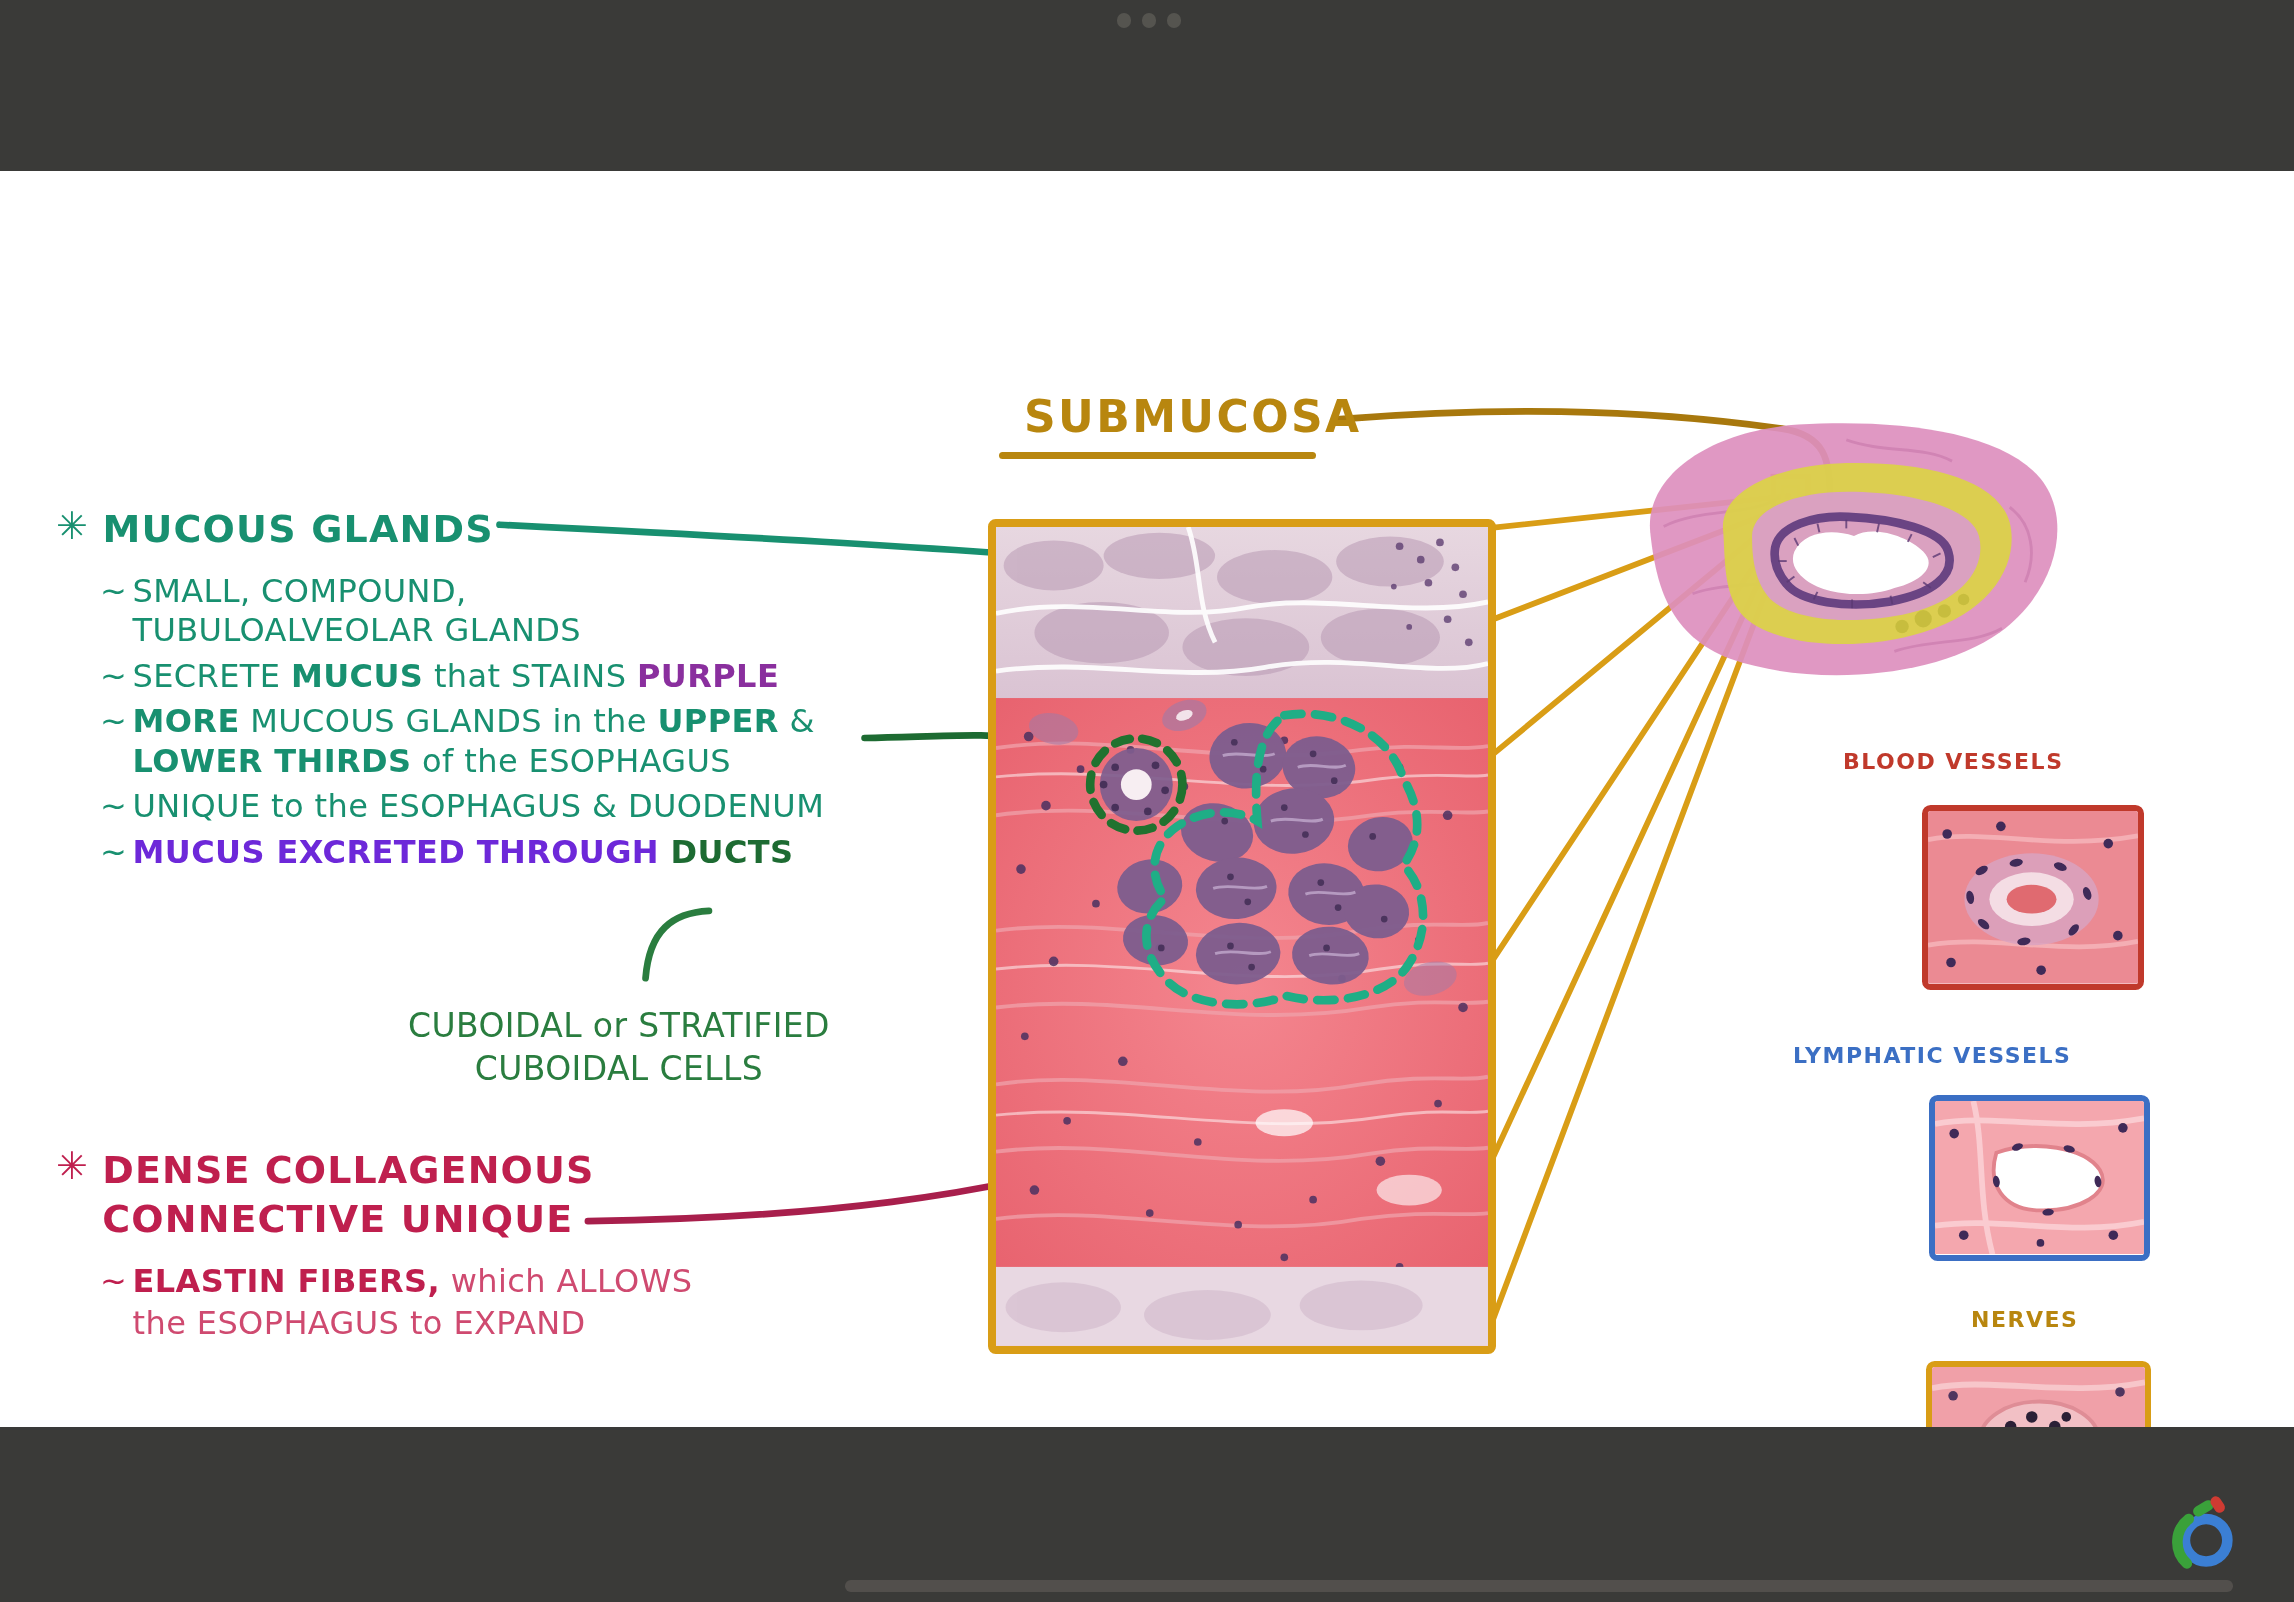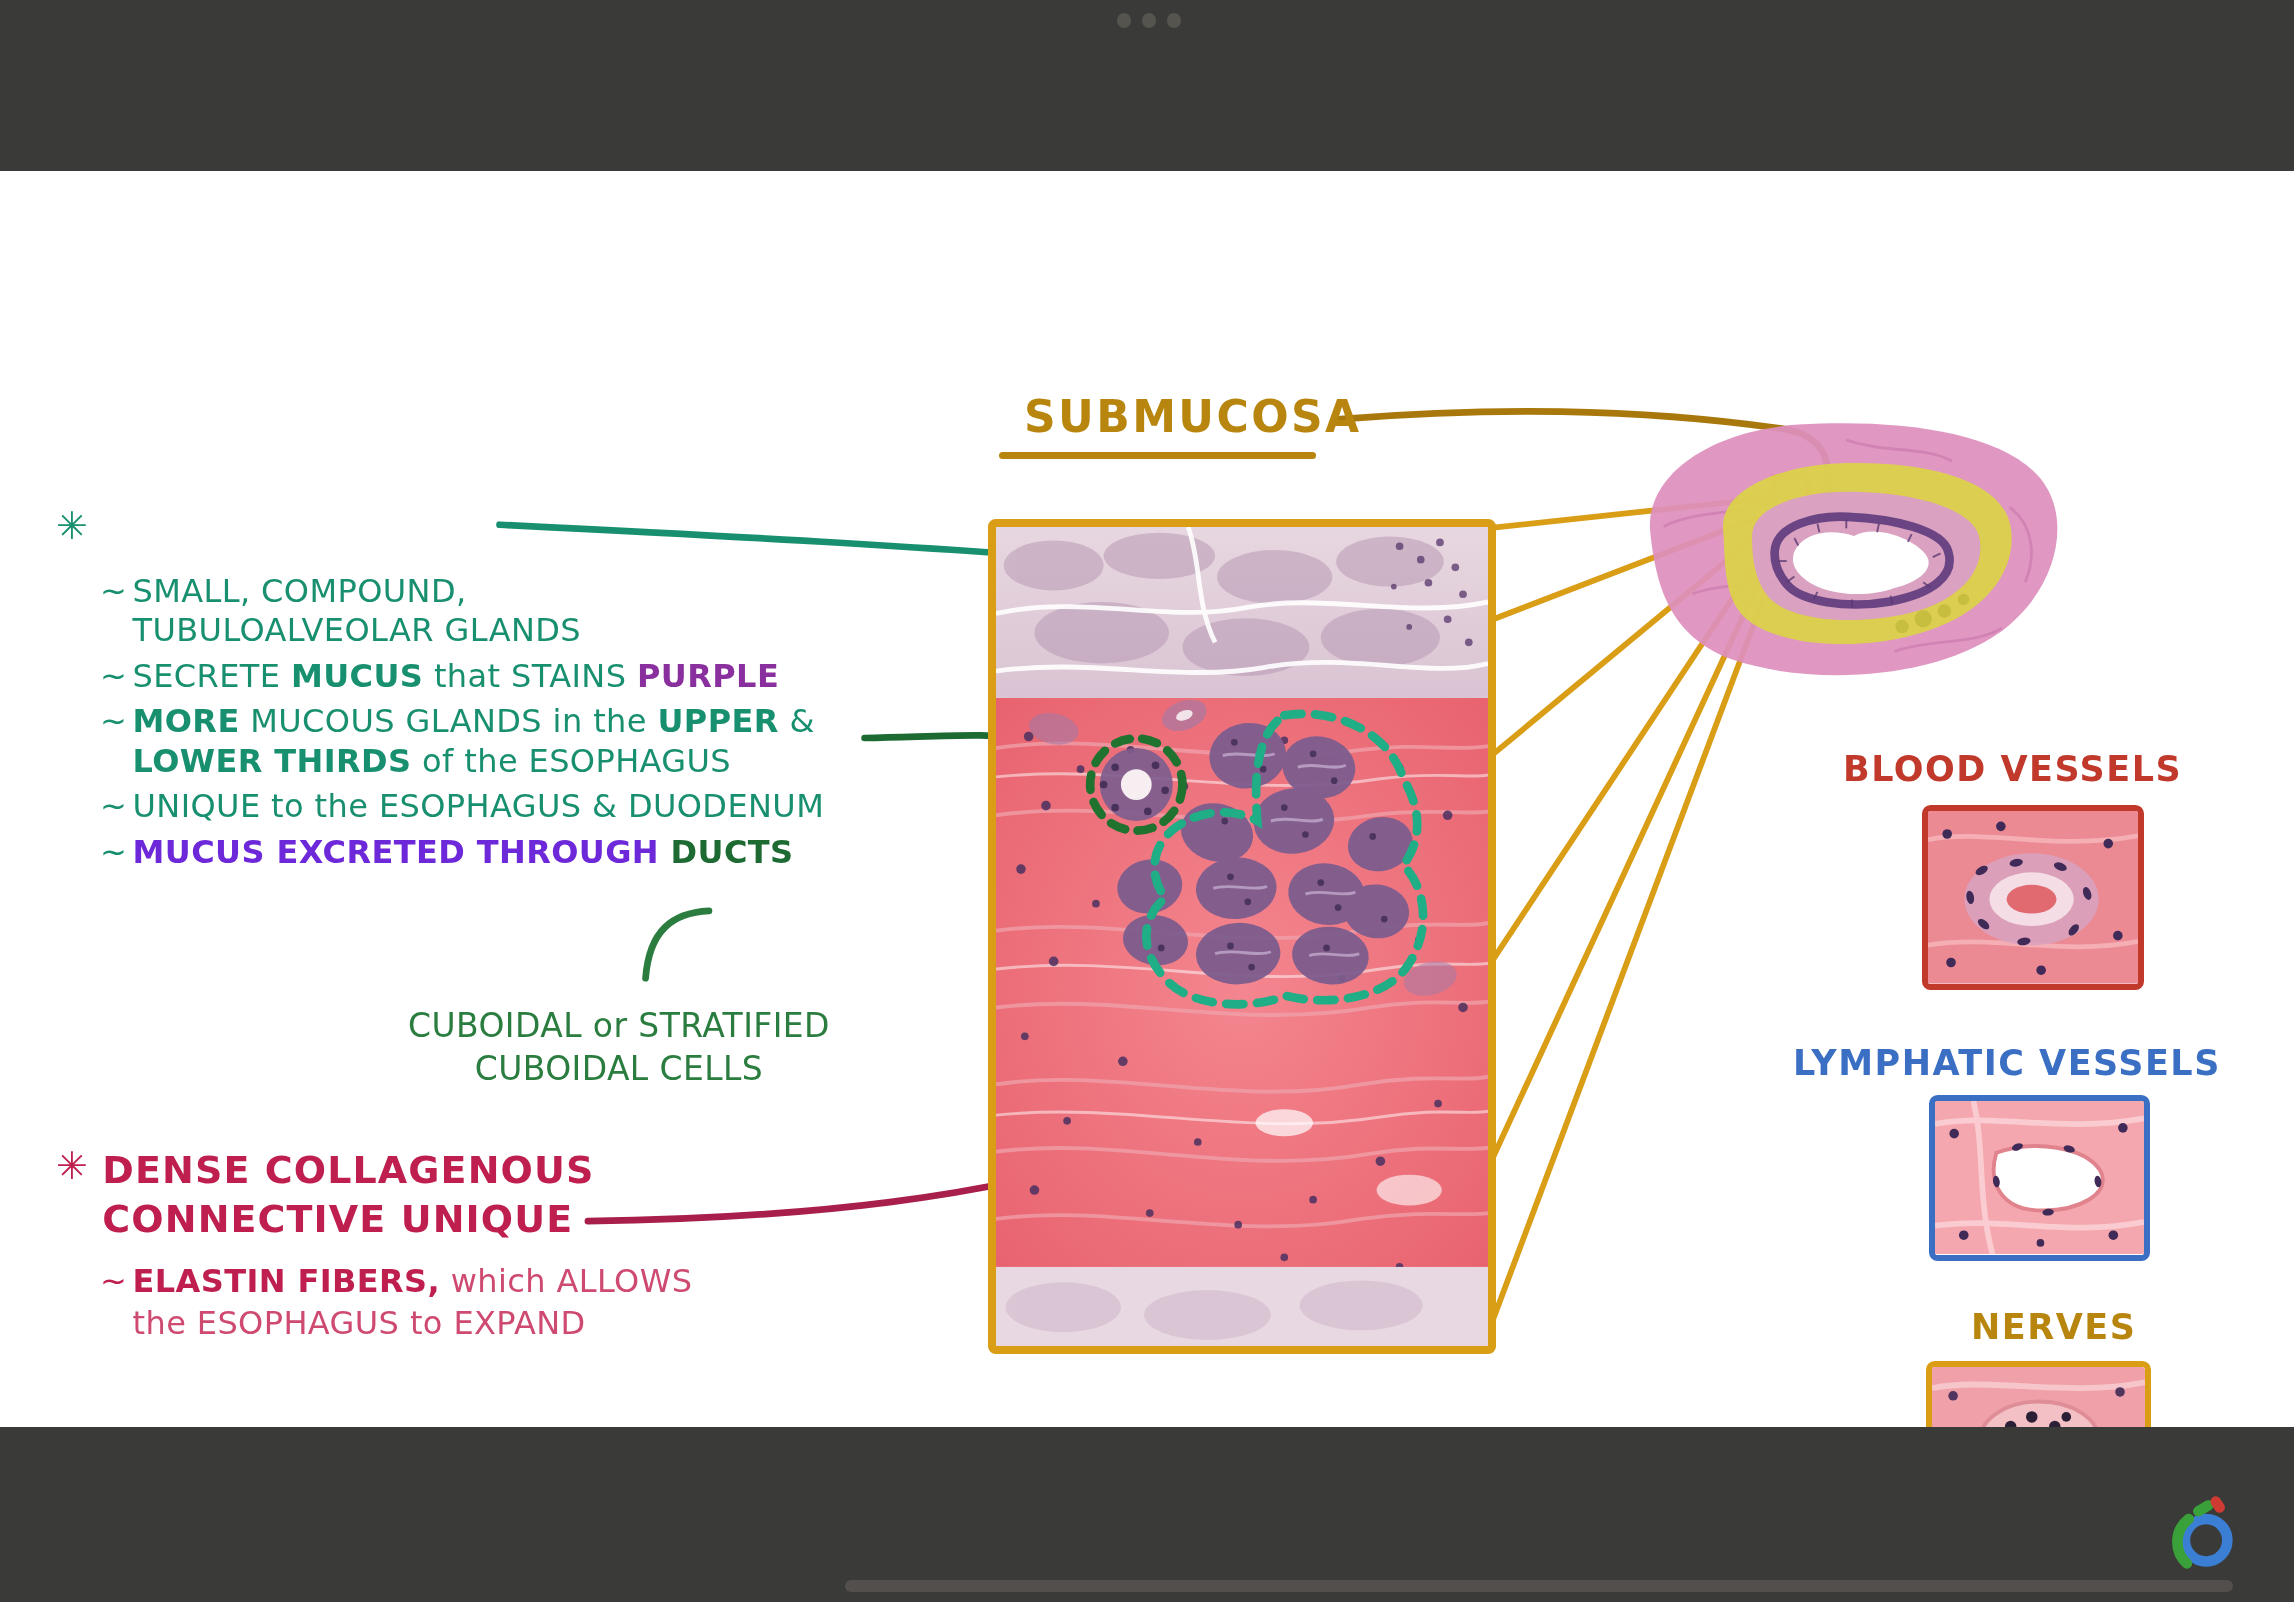--- a/index.html
+++ b/index.html
@@ -104,21 +104,21 @@
     left: 56px; top: 975px;
     font-size: 38px; font-weight: 700; letter-spacing: 1.1px; line-height: 1.28;
   }
   #dense-subs { left: 100px; top: 1090px; font-size: 32px; line-height: 1.3; }
   #dense-subs .li { display: flex; gap: 11.5px; }
   #dense-subs .tilde { width: 21px; flex: none; }
 
   
   .panel-label {
     position: absolute;
-    font-size: 35px; font-weight: 700; letter-spacing: 1.5px;
+    font-size: 22px; font-weight: 700; letter-spacing: 1.5px;
     white-space: nowrap;
   }
   #lbl-blood     { left: 1843px; top: 578px; }
   #lbl-lymphatic { left: 1793px; top: 872px; }
   #lbl-nerves    { left: 1943px; top: 1136px; }
 
   
   #main-frame {
     position: absolute; left: 988px; top: 348px;
     width: 492px; height: 819px;
@@ -187,20 +187,21 @@
 
       <rect x="1846" y="318" width="36" height="36" fill="none" stroke="#d99d16" stroke-width="6"></rect>
       <rect x="1856" y="328" width="16" height="16" fill="none" stroke="#e8bf55" stroke-width="4"></rect>
     </svg>
 
     <div class="hw t-gold" id="submucosa-title">SUBMUCOSA</div>
     <div id="submucosa-underline"></div>
 
     <div class="hw t-green head-row" id="mucous-head">
       <span class="aster">✳</span>
+      <span>MUCOUS GLANDS</span>
     </div>
 
     <div class="hw" id="mucous-subs">
         <div class="li">
           <span class="tilde" style="color: rgb(24, 144, 112);">~</span>
           <span class="li-txt"><span style="color: rgb(24, 144, 112); font-weight: 400;">SMALL, COMPOUND,</span><br><span style="color: rgb(24, 144, 112); font-weight: 400;">TUBULOALVEOLAR GLANDS</span></span>
         </div>
         <div class="li">
           <span class="tilde" style="color: rgb(24, 144, 112);">~</span>
           <span class="li-txt"><span style="color: rgb(24, 144, 112); font-weight: 400;">SECRETE </span><span style="color: rgb(24, 144, 112); font-weight: 700;">MUCUS</span><span style="color: rgb(24, 144, 112); font-weight: 400;"> that STAINS </span><span style="color: rgb(138, 47, 158); font-weight: 700;">PURPLE</span></span>

